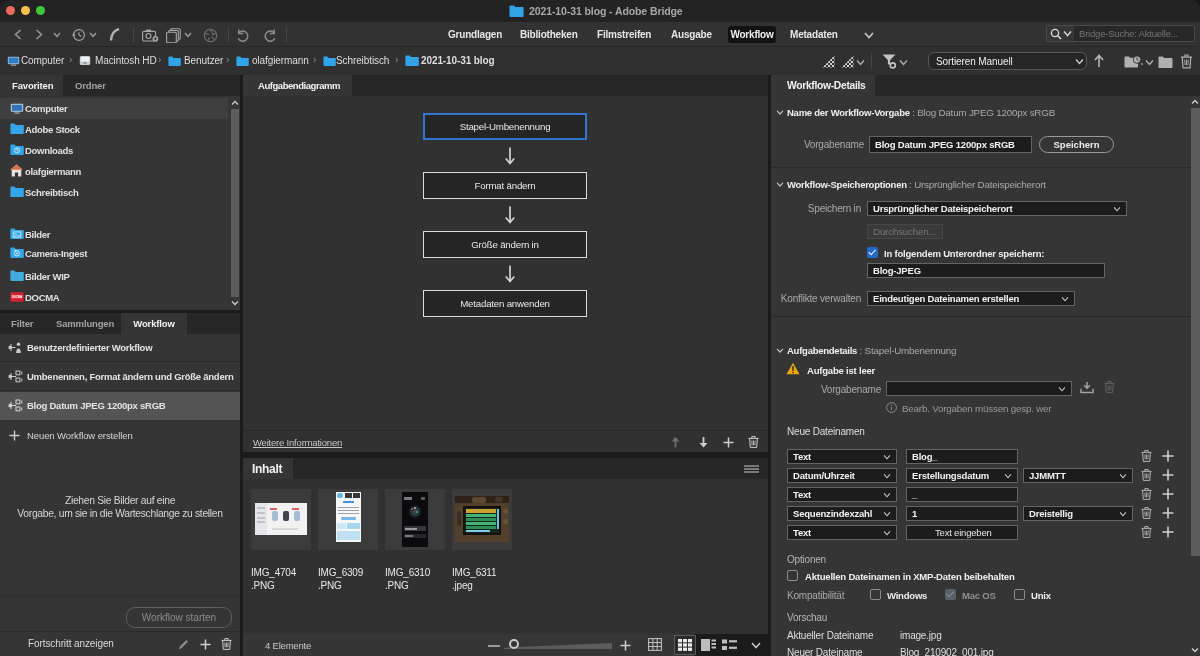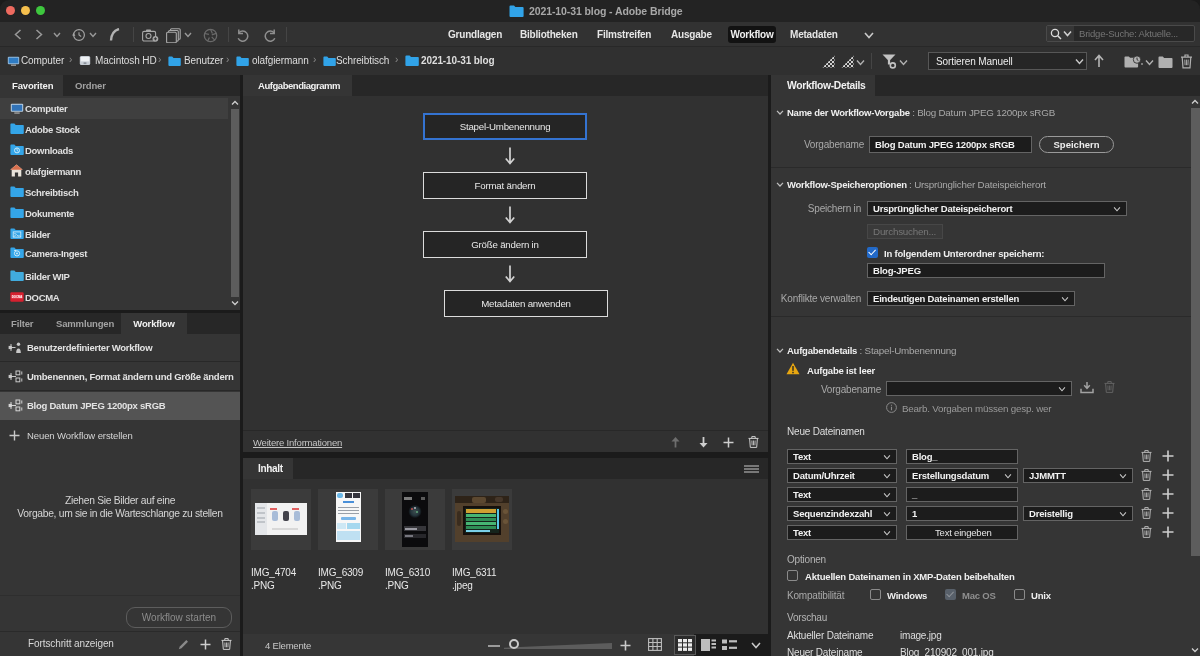--- a/index.html
+++ b/index.html
@@ -181,21 +181,21 @@
     </svg>
   <div class="abs" style="left:871px;top:6px;width:1px;height:16px;background:#454545;"></div>
   <svg class="abs" style="left:882px;top:7px;" width="16" height="15" viewBox="0 0 16 15">
       <path d="M0.5 0.5 L13.5 0.5 L7 7.3 Z" fill="#c2c2c2"></path>
       <rect x="5.9" y="5" width="2.2" height="5.5" fill="#c2c2c2"></rect>
       <circle cx="10.8" cy="11.4" r="2.5" fill="none" stroke="#c2c2c2" stroke-width="1.6"></circle>
     </svg>
   <svg class="abs" style="left:899px;top:13px;" width="9" height="6" viewBox="0 0 9 6">
       <path d="M1 0.5 L4.5 4.5 L8 0.5" stroke="#b0b0b0" stroke-width="1.4" fill="none"></path>
     </svg>
-  <div class="abs" style="left:928px;top:5px;width:159px;height:18px;background:#262626;border:1px solid #575757;border-radius:0;">
+  <div class="abs" style="left:928px;top:5px;width:159px;height:18px;background:#262626;border:1px solid #575757;border-radius:6px;">
     <span class="abs" style="left:7px;top:3px;color:#ececec;font-size:10px;letter-spacing:-0.1px;">Sortieren Manuell</span>
     <svg class="abs" style="left:146px;top:6px;" width="9" height="6" viewBox="0 0 9 6">
         <path d="M1 0.5 L4.5 4.5 L8 0.5" stroke="#c9c9c9" stroke-width="1.4" fill="none"></path>
       </svg>
   </div>
   <svg class="abs" style="left:1093px;top:7px;" width="12" height="14" viewBox="0 0 12 14">
       <path d="M6 13 L6 2 M2 6 L6 1.5 L10 6" stroke="#b5b5b5" stroke-width="1.6" fill="none"></path>
     </svg>
   <svg class="abs" style="left:1124px;top:8px;" width="20" height="13" viewBox="0 0 20 13">
       <path d="M0.5 2.3 Q0.5 1.4 1.4 1.4 L4.8 1.4 L6.1 2.8 L13.2 2.8 Q14.1 2.8 14.1 3.7 L14.1 11.5 Q14.1 12.4 13.2 12.4 L1.4 12.4 Q0.5 12.4 0.5 11.5 Z" fill="#b0b0b0"></path>
@@ -250,26 +250,20 @@
           <path d="M6.5 0.5 L12.7 5.8 L11.3 5.8 L11.3 12.4 L8.1 12.4 L8.1 8.6 L4.9 8.6 L4.9 12.4 L1.7 12.4 L1.7 5.8 L0.3 5.8 Z" fill="#e9e4dc"></path>
           <path d="M6.5 0.5 L12.7 5.8 L0.3 5.8 Z" fill="#d8704e"></path>
         </svg>
       <span class="tx">olafgiermann</span>
     </div>
     <div class="favrow" style="top:86px;">
       <svg class="ic" width="14" height="11" viewBox="0 0 14 11">
           <path d="M0.4 1.4 Q0.4 0.5 1.3 0.5 L4.4 0.5 L5.7 1.9 L13 1.9 Q13.8 1.9 13.8 2.8 L13.8 10 Q13.8 11 12.8 11 L1.4 11 Q0.4 11 0.4 10 Z" fill="#34a5e8"></path>
         </svg>
       <span class="tx">Schreibtisch</span>
-    </div>
-    <div class="favrow" style="top:107px;">
-      <svg class="ic" width="14" height="11" viewBox="0 0 14 11">
-          <path d="M0.4 1.4 Q0.4 0.5 1.3 0.5 L4.4 0.5 L5.7 1.9 L13 1.9 Q13.8 1.9 13.8 2.8 L13.8 10 Q13.8 11 12.8 11 L1.4 11 Q0.4 11 0.4 10 Z" fill="#34a5e8"></path>
-        </svg>
-      <span class="tx">Dokumente</span>
     </div>
     <div class="favrow" style="top:128px;">
       <svg class="ic" width="14" height="11" viewBox="0 0 14 11">
           <path d="M0.4 1.4 Q0.4 0.5 1.3 0.5 L4.4 0.5 L5.7 1.9 L13 1.9 Q13.8 1.9 13.8 2.8 L13.8 10 Q13.8 11 12.8 11 L1.4 11 Q0.4 11 0.4 10 Z" fill="#34a5e8"></path>
           <rect x="3.2" y="3.9" width="7.6" height="5.2" fill="none" stroke="#d9f0fb" stroke-width="0.8"></rect>
           <circle cx="5" cy="5.6" r="0.7" fill="#d9f0fb"></circle>
           <path d="M3.7 8.7 L6.4 6.4 L8.2 8.2 L9.1 7.3 L10.4 8.7" stroke="#d9f0fb" stroke-width="0.7" fill="none"></path>
         </svg>
       <span class="tx">Bilder</span>
     </div>
@@ -390,42 +384,42 @@
         <path d="M6 0.5 L6 15.5 M1.8 11.5 L6 16.5 L10.2 11.5" stroke="#d2d2d2" stroke-width="1.7" fill="none"></path>
       </svg>
     <div class="dbox" style="left:180px; top:76px;">Format ändern</div>
     <svg class="abs" style="left:261px;top:110px;" width="12" height="18" viewBox="0 0 12 18">
         <path d="M6 0.5 L6 15.5 M1.8 11.5 L6 16.5 L10.2 11.5" stroke="#d2d2d2" stroke-width="1.7" fill="none"></path>
       </svg>
     <div class="dbox" style="left:180px; top:135px;">Größe ändern in</div>
     <svg class="abs" style="left:261px;top:169px;" width="12" height="18" viewBox="0 0 12 18">
         <path d="M6 0.5 L6 15.5 M1.8 11.5 L6 16.5 L10.2 11.5" stroke="#d2d2d2" stroke-width="1.7" fill="none"></path>
       </svg>
-    <div class="dbox" style="left:180px; top:194px;margin-left:21px;">Metadaten anwenden</div>
+    <div class="dbox" style="left:180px; top:194px;">Metadaten anwenden</div>
     <div class="divider" style="left:0; top:334px; width:525px; background:#282828;"></div>
     <div class="abs" style="left:10px; top:341px; color:#c6c6c6; font-size:9.5px; letter-spacing:-0.2px; text-decoration:underline;">Weitere Informationen</div>
     <svg class="abs" style="left:428px;top:341px;" width="9" height="11" viewBox="0 0 9 11">
         <path d="M4.5 10.5 L4.5 3" stroke="#6e6e6e" stroke-width="1.8" fill="none"></path>
         <path d="M0.5 4.5 L4.5 0 L8.5 4.5 Z" fill="#6e6e6e"></path>
       </svg>
     <svg class="abs" style="left:456px;top:341px;" width="9" height="11" viewBox="0 0 9 11">
         <path d="M4.5 0 L4.5 7.5" stroke="#cecece" stroke-width="1.8" fill="none"></path>
         <path d="M0.5 6 L4.5 10.5 L8.5 6 Z" fill="#cecece"></path>
       </svg>
     <svg class="abs" style="left:480px;top:341px;" width="11" height="11" viewBox="0 0 11 11">
         <path d="M5.5 0.5 L5.5 10.5 M0.5 5.5 L10.5 5.5" stroke="#cecece" stroke-width="1.5"></path>
       </svg>
     <svg class="abs" style="left:505px;top:340px;" width="11" height="12" viewBox="0 0 11 12">
         <path d="M0.5 2.4 L10.5 2.4 M3.8 2.1 L3.8 0.6 L7.2 0.6 L7.2 2.1 M1.6 2.4 L2.3 11.4 L8.7 11.4 L9.4 2.4" stroke="#cecece" stroke-width="1" fill="none"></path>
         <path d="M3.9 4.5 L4.1 9.3 M5.5 4.5 L5.5 9.3 M7.1 4.5 L6.9 9.3" stroke="#cecece" stroke-width="0.85" fill="none"></path>
       </svg>
   </div>
 
   <div class="tabbar" style="left:243px; top:383px; width:525px;">
-    <div class="ptab on" style="left:0; width:50px; padding-left:15px; font-size:10px; letter-spacing:-0.3px;">Inhalt</div>
+    <div class="ptab on" style="left:0; width:50px; padding-left:9px; font-size:12px; letter-spacing:-0.3px;">Inhalt</div>
     <svg class="abs" style="left:501px;top:7px;" width="15" height="8" viewBox="0 0 15 8">
         <path d="M0 1 L15 1 M0 4 L15 4 M0 7 L15 7" stroke="#c9c9c9" stroke-width="1.2"></path>
       </svg>
   </div>
   <div class="panelbody" style="left:243px; top:404px; width:525px; height:155px; background:#313131;">
     <div class="abs" style="left:8px; top:10px; width:60px; height:61px; background:#3b3b3b;">
       <div class="abs" style="left:4px;top:14px;width:52px;height:32px;background:#f2f2f2;">
         <div class="abs" style="left:0;top:0;width:12px;height:32px;background:#e4e6e9;"></div>
         <div class="abs" style="left:2px;top:4px;width:8px;height:1.6px;background:#c0c4c9;"></div>
         <div class="abs" style="left:2px;top:9px;width:8px;height:1.6px;background:#c0c4c9;"></div>

